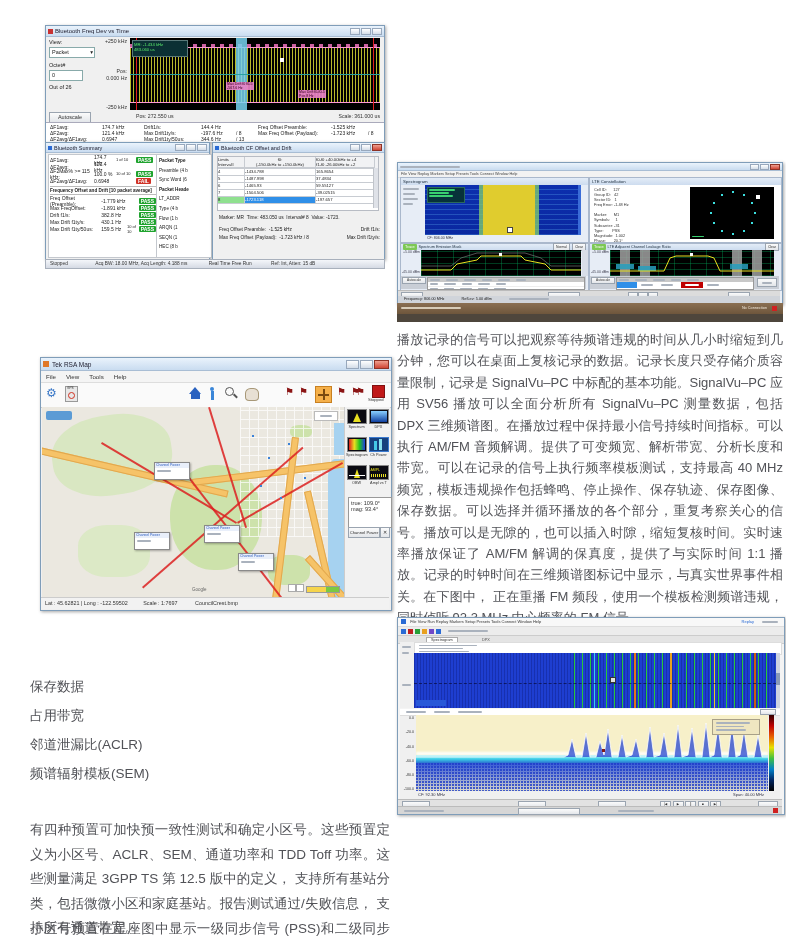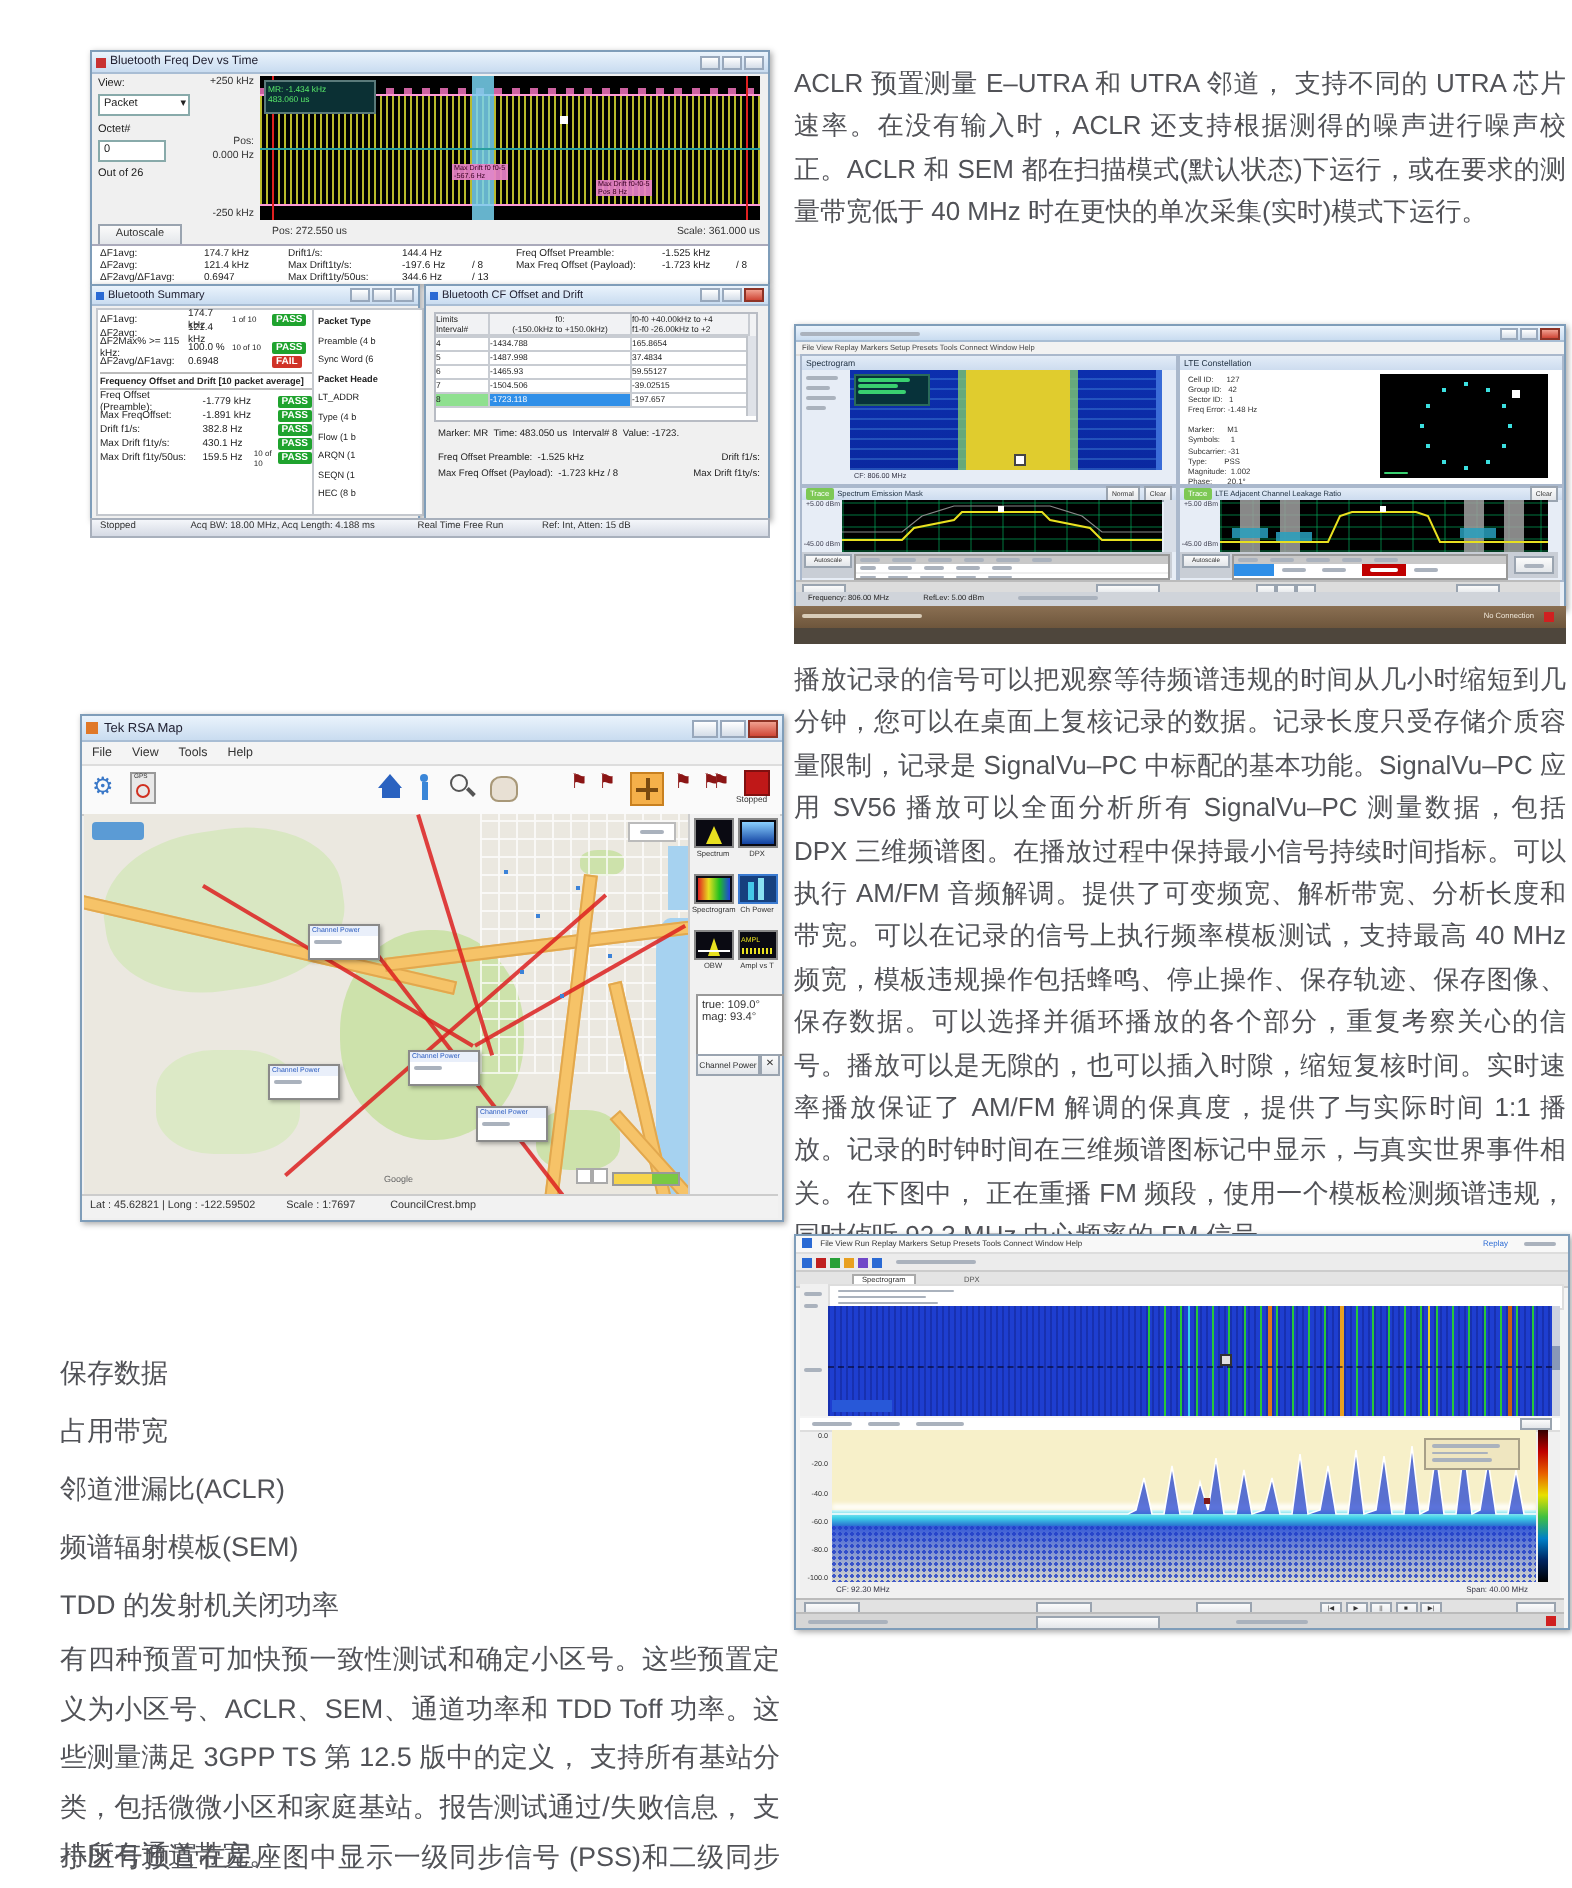--- a/index.html
+++ b/index.html
@@ -419,25 +419,23 @@
       <span style="margin-left:4px;">Lat : 45.62821 | Long : -122.59502</span>
       <span style="margin-left:14px;">Scale : 1:7697</span>
       <span style="margin-left:16px;">CouncilCrest.bmp</span>
     </div>
   </div>
 
   <div class="a para lpara" style="left:30px;top:674px;width:360px;">保存数据</div>
   <div class="a para lpara" style="left:30px;top:732px;width:360px;">邻道泄漏比(ACLR)</div>
   <div class="a para lpara" style="left:30px;top:703px;width:360px;">占用带宽</div>
   <div class="a para lpara" style="left:30px;top:761px;width:360px;">频谱辐射模板(SEM)</div>
-  <div class="a para lpara" style="left:30px;top:790px;width:360px;">TDD 的发射机关闭功率</div>
   <div class="a para lpara" style="left:30px;top:803px;width:360px;line-height:24.5px;padding-top:15px;">有四种预置可加快预一致性测试和确定小区号。这些预置定义为小区号、ACLR、SEM、通道功率和 TDD Toff 功率。这些测量满足 3GPP TS 第 12.5 版中的定义， 支持所有基站分类，包括微微小区和家庭基站。报告测试通过/失败信息， 支持所有通道带宽。</div>
   <div class="a para lpara" style="left:30px;top:917px;width:360px;line-height:24.5px;">小区号预置在星座图中显示一级同步信号 (PSS)和二级同步信号(SSS)。它还提供频率误差。</div>
 
-  <div class="a para rpara" style="left:397px;top:31px;width:386px;">ACLR 预置测量 E–UTRA 和 UTRA 邻道， 支持不同的 UTRA 芯片速率。在没有输入时，ACLR 还支持根据测得的噪声进行噪声校正。ACLR 和 SEM 都在扫描模式(默认状态)下运行，或在要求的测量带宽低于 40 MHz 时在更快的单次采集(实时)模式下运行。</div>
 
   <div class="a" style="left:397px;top:162px;width:386px;height:160px;">
     <div class="a win" style="left:0;top:0;width:384px;height:141px;background:#e9eef5;">
       <div class="tbar" style="height:7px;font-size:4px;">
         <span class="bar" style="width:60px;height:2px;"></span>
         <span style="margin-left:auto;display:flex;">
             <span class="wbtn" style="width:7px;height:4px;"></span>
             <span class="wbtn" style="width:7px;height:4px;"></span>
             <span class="wbtn close" style="width:8px;height:4px;"></span>
           </span>

